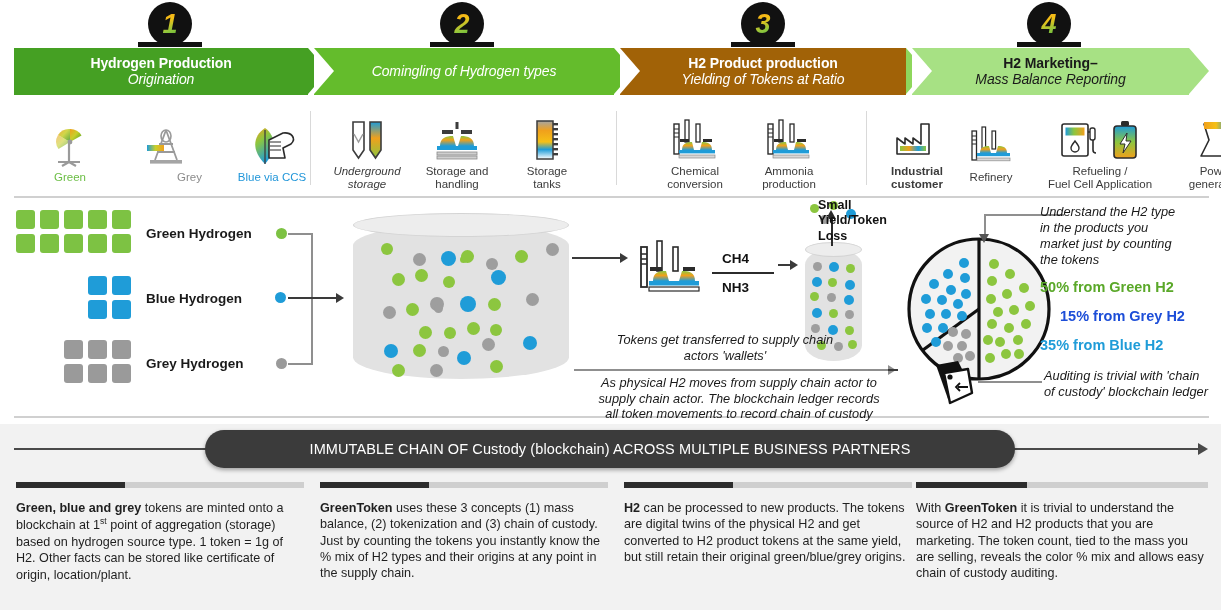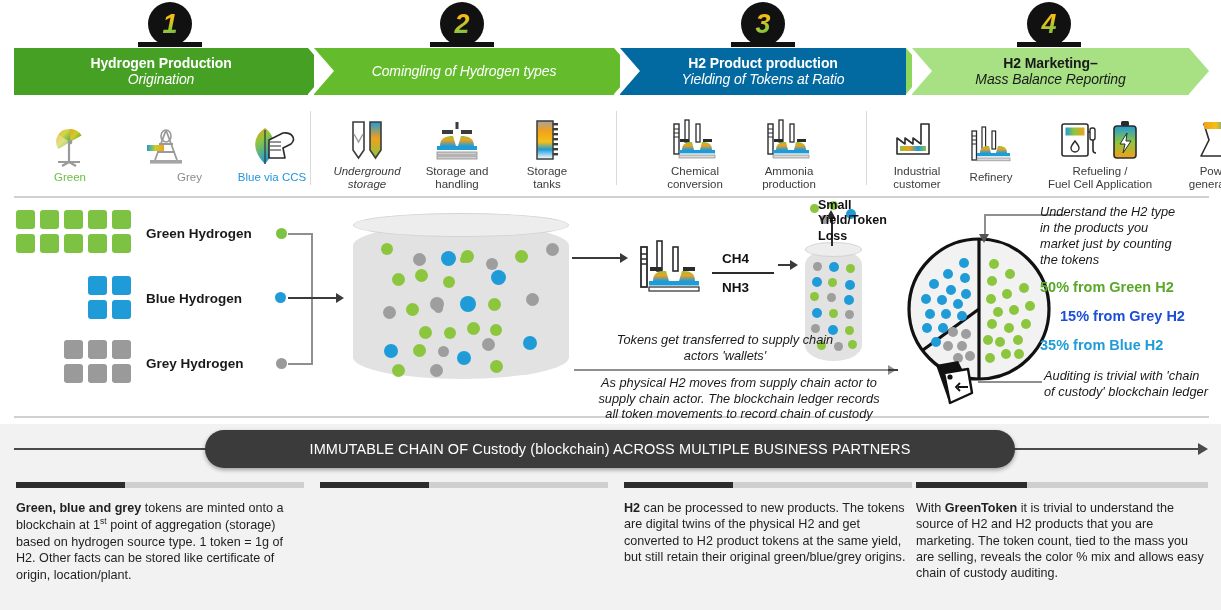--- a/index.html
+++ b/index.html
@@ -167,21 +167,21 @@
       <div class="sub">Origination</div>
       <div class="chev" style="border-left-color:#45a023;"></div>
     </div>
 
     <div class="stage" style="left:314px; width:300px; background:#64bc2c;">
       <div class="notch"></div>
       <div class="sub">Comingling of Hydrogen types</div>
       <div class="chev" style="border-left-color:#64bc2c;"></div>
     </div>
 
-    <div class="stage" style="left:620px; width:286px; background:#0369a1;">
+    <div class="stage" style="left:620px; width:286px; background:#a16207;">
       <div class="notch"></div>
       <div class="ttl">H2 Product production</div>
       <div class="sub">Yielding of Tokens at Ratio</div>
       <div class="chev" style="border-left-color:#8ed75c;"></div>
     </div>
 
     <div class="stage" style="left:912px; width:277px; background:#a7e184; color:#1a1a1a;">
       <div class="notch"></div>
       <div class="ttl">H2 Marketing–</div>
       <div class="sub">Mass Balance Reporting</div>
@@ -374,21 +374,21 @@
             <path d="M46 34 C46 27 41 26 36 26 L34 34 Z" fill="url(#gc)"></path>
             <rect x="13" y="34" width="36" height="3.4" fill="#1f9cd8"></rect>
             <rect x="13" y="39" width="36" height="3" fill="#d8d8d8" stroke="#8a8a8a" stroke-width="0.7"></rect>
           </svg>
         </div>
         <div class="cap">Ammonia<br>production</div>
       </div>
     </div>
 
     <div class="icon-group" style="left:878px;">
-      <div class="icon-cell" style="width:78px;">
+      <div class="icon-cell" style="width:78px;font-weight:bold;">
         <div class="glyph">
           <svg width="52" height="46" viewBox="0 0 52 46">
             <defs>
                 <linearGradient id="gi" x1="0" y1="0" x2="1" y2="0">
               <stop offset="0" stop-color="#8cc63f"></stop>
                   <stop offset="0.35" stop-color="#f0a01c"></stop>
               <stop offset="0.7" stop-color="#1f9cd8"></stop>
                   <stop offset="1" stop-color="#8cc63f"></stop>
                 </linearGradient>
               </defs>
@@ -724,20 +724,23 @@
   <div class="cols">
     <div class="col" style="left:16px;">
       <div class="bar"></div>
       <p>
         <b>Green, blue and grey</b><span> tokens are minted onto a blockchain at 1</span><sup>st</sup><span> point of aggregation (storage) based on hydrogen source type. 1 token = 1g of H2. Other facts can be stored like certificate of origin, location/plant.</span>
       </p>
     </div>
 
     <div class="col" style="left:320px;">
       <div class="bar"></div>
+      <p>
+        <b>GreenToken</b><span> uses these 3 concepts (1) mass balance, (2) tokenization and (3) chain of custody. Just by counting the tokens you instantly know the % mix of H2 types and their origins at any point in the supply chain.</span>
+      </p>
     </div>
 
     <div class="col" style="left:624px;">
       <div class="bar"></div>
       <p>
         <b>H2</b><span> can be processed to new products. The tokens are digital twins of the physical H2 and get converted to H2 product tokens at the same yield, but still retain their original green/blue/grey origins.</span>
       </p>
     </div>
 
     <div class="col" style="left:916px; width:292px;">

